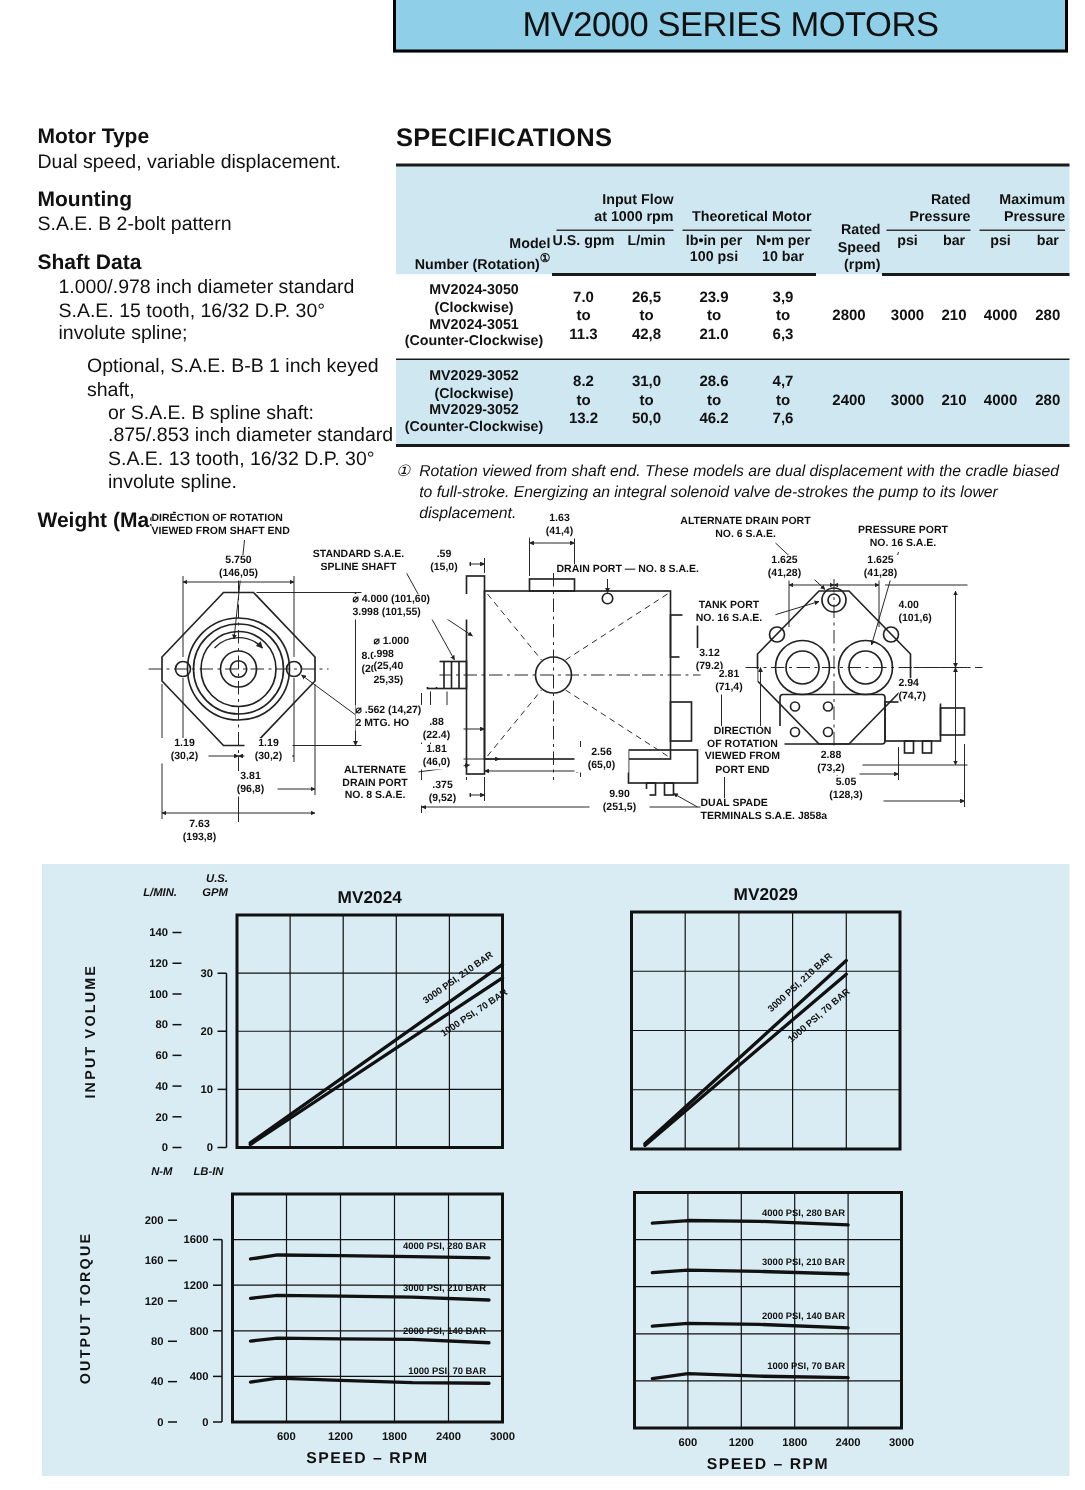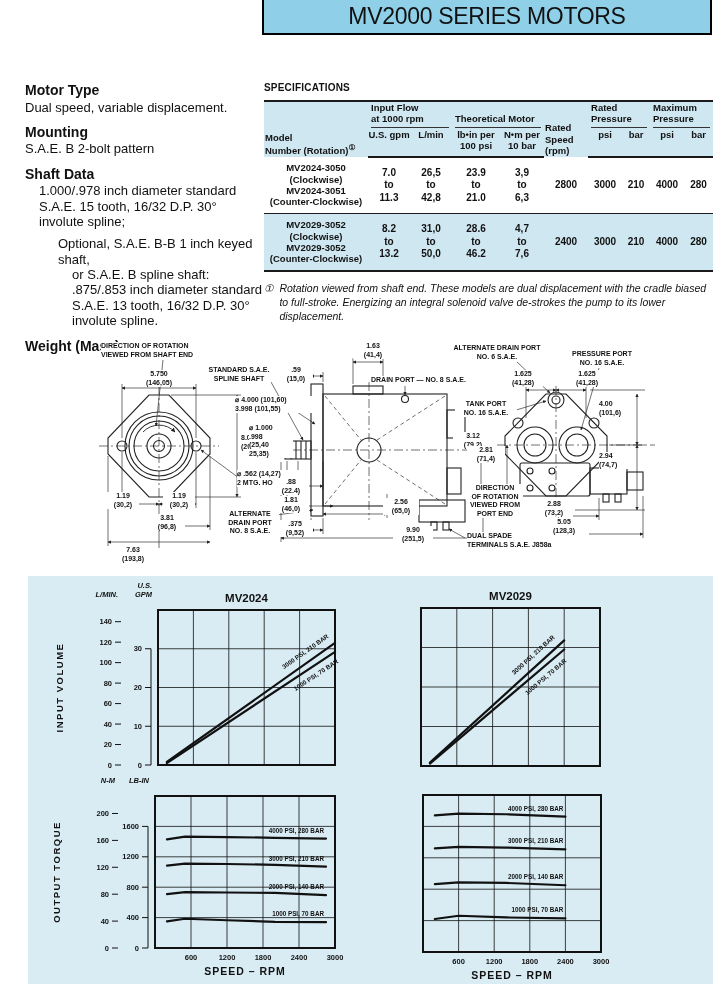--- a/index.html
+++ b/index.html
@@ -16,25 +16,25 @@
   .leftcol{position:absolute;left:25px;top:82px;width:238px;font-size:13px;line-height:1.18;}
   .leftcol .h{font-weight:bold;font-size:14px;margin:9px 0 1px 0;}
   .leftcol .h:first-child{margin-top:0;}
   .leftcol .p{margin:0;}
   .leftcol .ind{display:block;padding-left:14px;}
   .weightline{margin-top:10px;}
   .weightline .hb{font-weight:bold;font-size:14px;}
 
   
   .specs{position:absolute;left:264px;top:82px;width:449px;}
-  .specs-h{font-weight:bold;font-size:10px;letter-spacing:0.2px;margin-bottom:7px;}
+  .specs-h{font-weight:bold;font-size:17px;letter-spacing:0.2px;margin-bottom:7px;}
   table.spec{border-collapse:collapse;table-layout:fixed;width:449px;
     border-top:2px solid #1a1a1a;border-bottom:2px solid #1a1a1a;font-size:9.5px;font-weight:bold;}
   table.spec thead{background:var(--table-band-blue,#cfe7f1);}
-  table.spec thead tr.top th{padding:0 1px 0 1px;vertical-align:bottom;text-align:left;line-height:1.2;}
+  table.spec thead tr.top th{padding:17px 1px 0 1px;vertical-align:bottom;text-align:right;line-height:1.2;}
   table.spec thead tr.sub th{padding:2px 0 4px 0;vertical-align:top;text-align:center;line-height:1.15;border-bottom:2px solid #1a1a1a;}
   table.spec th .rule{display:block;padding-bottom:2px;margin:0 2px;border-bottom:1px solid #333;}
   table.spec th.nr{padding-bottom:3px;}
   table.spec tbody td{text-align:center;vertical-align:middle;padding:3px 0;line-height:1.45;font-size:10px;}
   table.spec tbody tr{height:57px;}
   table.spec tbody tr.g1{background:#fff;border-bottom:1.5px solid #1a1a1a;}
   table.spec tbody tr.g2{background:var(--table-band-blue,#cfe7f1);}
   td.model-cell span{display:block;line-height:1.18;font-size:9.5px;}
   td.stack span{display:block;line-height:1.25;}
   .footnote{display:flex;gap:6px;margin-top:9px;font-size:10.5px;font-style:italic;line-height:1.35;width:449px;}

